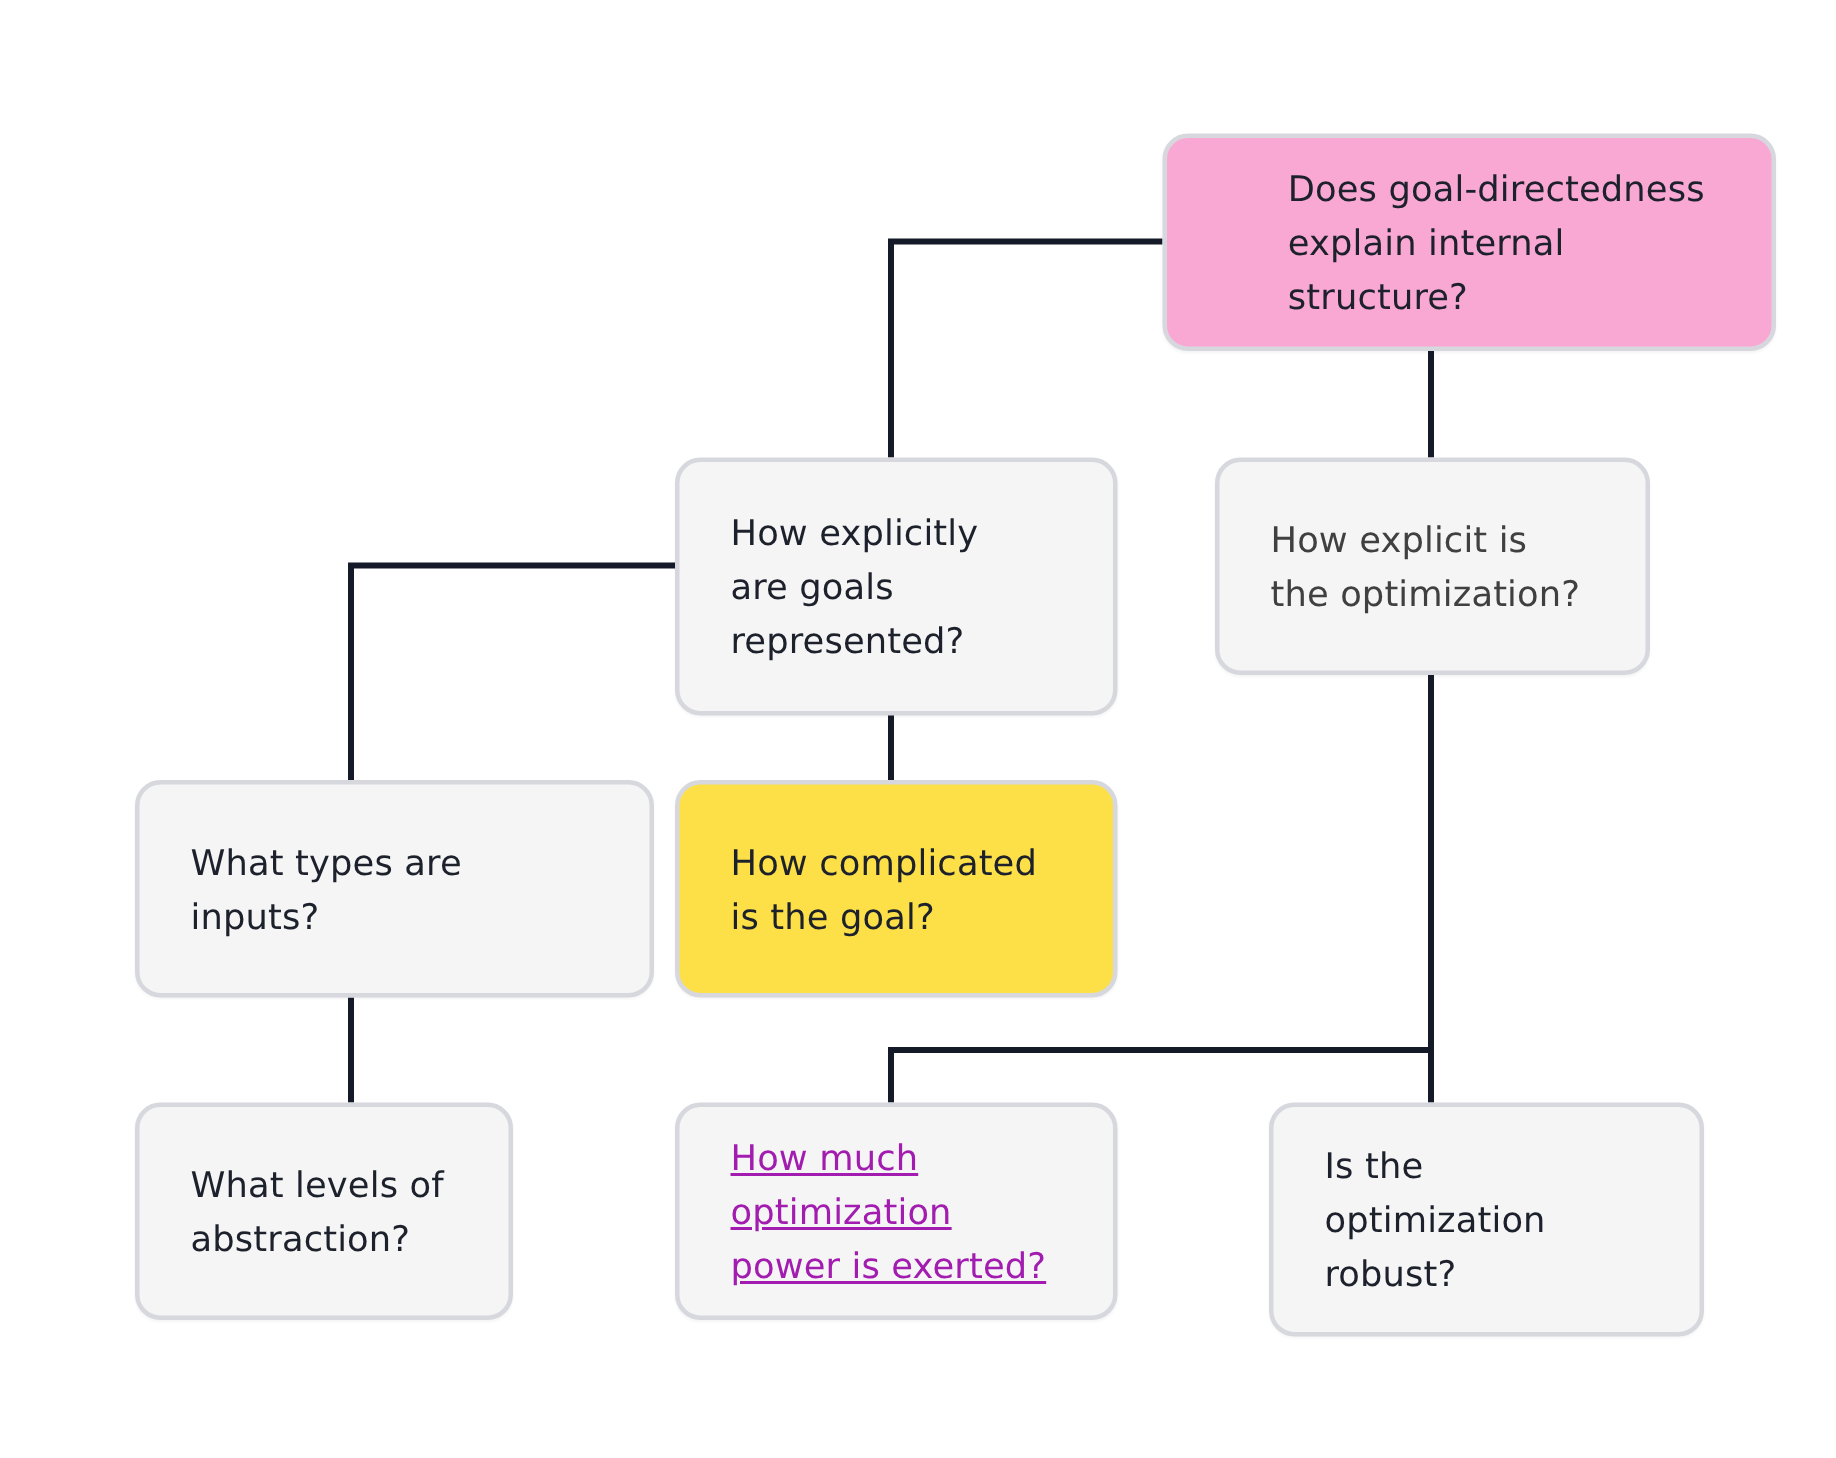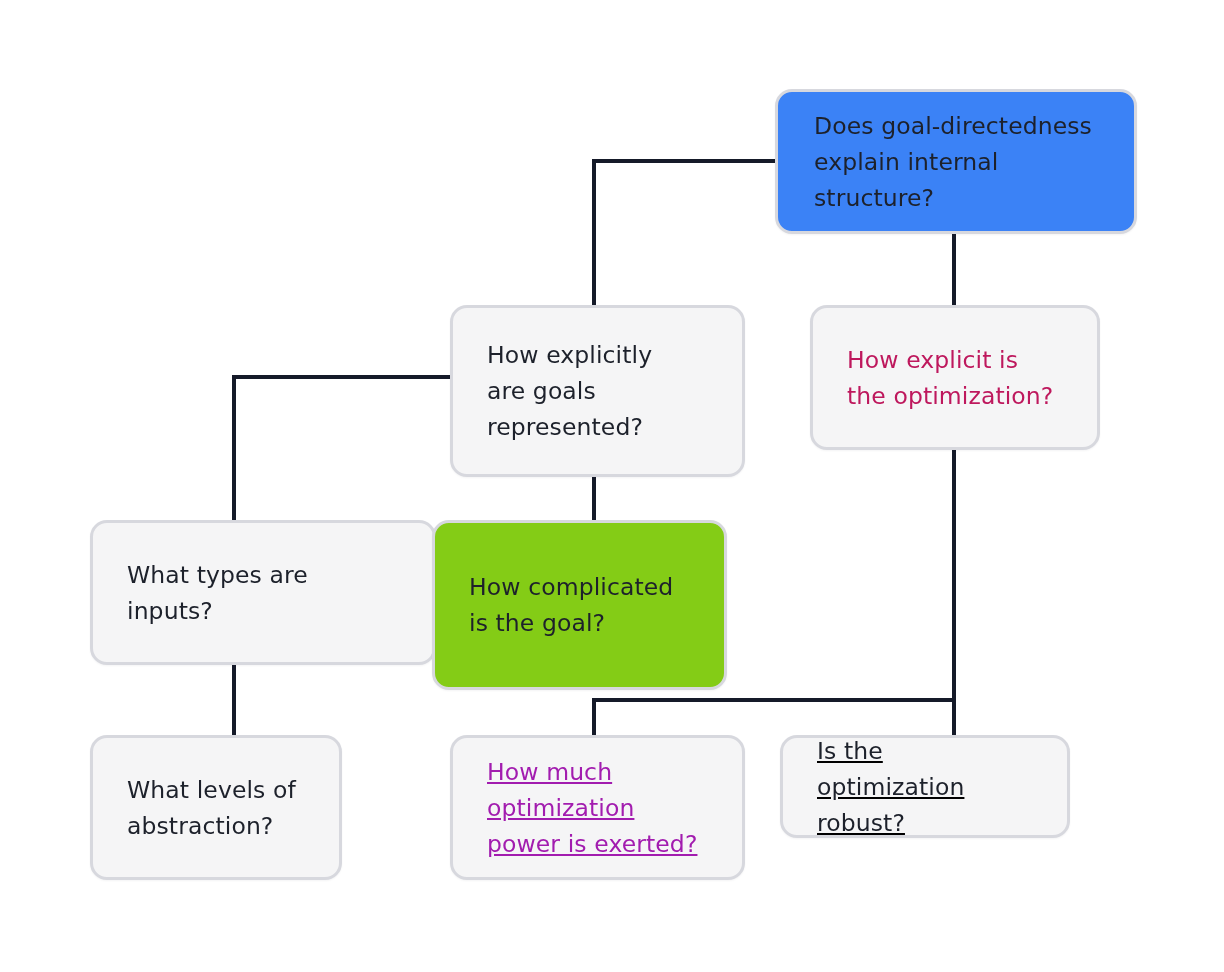--- a/index.html
+++ b/index.html
@@ -59,51 +59,51 @@
       <polyline points="775,161 594,161 594,305" fill="none" stroke="#151a29" stroke-width="4" stroke-linecap="butt" stroke-linejoin="miter"></polyline>
       <polyline points="954,234 954,305" fill="none" stroke="#151a29" stroke-width="4" stroke-linecap="butt" stroke-linejoin="miter"></polyline>
       <polyline points="450,377 234,377 234,520" fill="none" stroke="#151a29" stroke-width="4" stroke-linecap="butt" stroke-linejoin="miter"></polyline>
       <polyline points="594,450 594,520" fill="none" stroke="#151a29" stroke-width="4" stroke-linecap="butt" stroke-linejoin="miter"></polyline>
       <polyline points="234,665 234,735" fill="none" stroke="#151a29" stroke-width="4" stroke-linecap="butt" stroke-linejoin="miter"></polyline>
       <polyline points="954,450 954,735" fill="none" stroke="#151a29" stroke-width="4" stroke-linecap="butt" stroke-linejoin="miter"></polyline>
       <polyline points="954,700 594,700 594,735" fill="none" stroke="#151a29" stroke-width="4" stroke-linecap="butt" stroke-linejoin="miter"></polyline>
     </svg>
 
   <div id="node-layer">
-      <div class="node wide" style="left: 775px; top: 89px; width: 362px; height: 145px; background: #3b82f6; border-color: rgb(215, 216, 222);">
+      <div class="node wide" style="left: 775px; top: 89px; width: 409px; height: 145px; background: #f9a8d4; border-color: rgb(215, 216, 222); justify-content: center;">
         <span class="node-label" style="color: rgb(29, 33, 43);">Does goal-directedness
 explain internal
 structure?</span>
       </div>
       <div class="node" style="left: 450px; top: 305px; width: 295px; height: 172px; background: rgb(245, 245, 246); border-color: rgb(215, 216, 222);">
         <span class="node-label" style="color: rgb(29, 33, 43);">How explicitly
 are goals
 represented?</span>
       </div>
       <div class="node" style="left: 810px; top: 305px; width: 290px; height: 145px; background: rgb(245, 245, 246); border-color: rgb(215, 216, 222);">
-        <span class="node-label" style="color: #be185d;">How explicit is
+        <span class="node-label" style="color: #404040;">How explicit is
 the optimization?</span>
       </div>
       <div class="node" style="left: 90px; top: 520px; width: 346px; height: 145px; background: rgb(245, 245, 246); border-color: rgb(215, 216, 222);">
         <span class="node-label" style="color: rgb(29, 33, 43);">What types are
 inputs?</span>
       </div>
-      <div class="node" style="left: 432px; top: 520px; width: 295px; height: 170px; background: #84cc16; border-color: rgb(215, 216, 222);">
+      <div class="node" style="left: 450px; top: 520px; width: 295px; height: 145px; background: #fde047; border-color: rgb(215, 216, 222);">
         <span class="node-label" style="color: rgb(29, 33, 43);">How complicated
 is the goal?</span>
       </div>
       <div class="node" style="left: 90px; top: 735px; width: 252px; height: 145px; background: rgb(245, 245, 246); border-color: rgb(215, 216, 222);">
         <span class="node-label" style="color: rgb(29, 33, 43);">What levels of
 abstraction?</span>
       </div>
       <div class="node" style="left: 450px; top: 735px; width: 295px; height: 145px; background: rgb(245, 245, 246); border-color: rgb(215, 216, 222);">
         <span class="node-label" style="color: #a21caf; text-decoration: underline;">How much
 optimization
 power is exerted?</span>
       </div>
-      <div class="node" style="left: 780px; top: 735px; width: 290px; height: 103px; background: rgb(245, 245, 246); border-color: rgb(215, 216, 222); text-decoration: underline;">
+      <div class="node" style="left: 846px; top: 735px; width: 290px; height: 156px; background: rgb(245, 245, 246); border-color: rgb(215, 216, 222);">
         <span class="node-label" style="color: rgb(29, 33, 43);">Is the
 optimization
 robust?</span>
       </div>
     </div>
 
 </div>
 
 </body></html>

